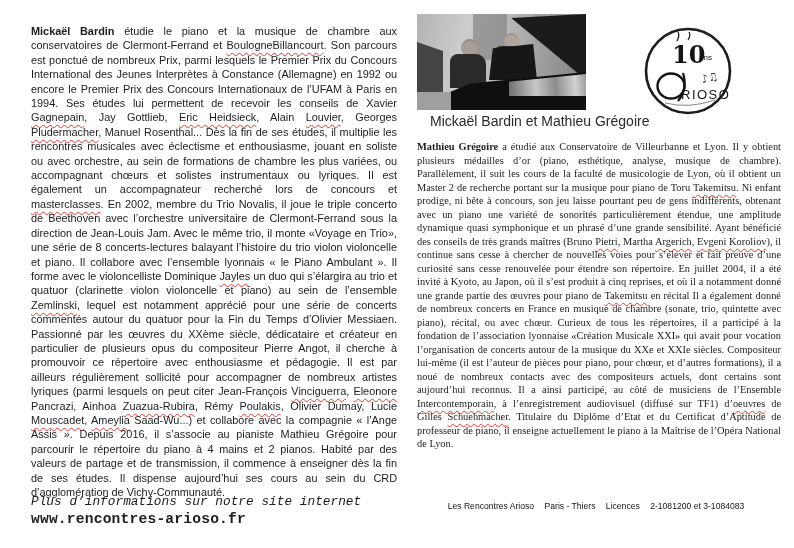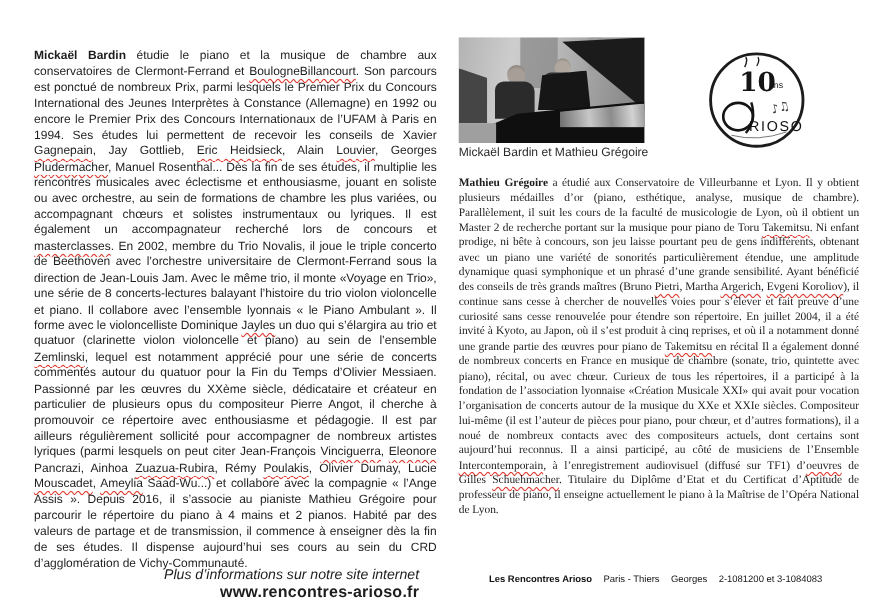--- a/index.html
+++ b/index.html
@@ -1,44 +1,44 @@
 <!DOCTYPE html>
 <html lang="fr"><head>
 <meta charset="utf-8">
 <style>
   html,body{margin:0;padding:0;}
   body{
     width:794px;height:548px;background:#ffffff;position:relative;overflow:hidden;
     font-family:"Liberation Sans",sans-serif;color:#1d1d1d;
     -webkit-font-smoothing:antialiased;
   }
-  .page{position:absolute;inset:0;margin-top:20px;}
+  .page{position:absolute;inset:0;}
 
   
   .col-left{
     position:absolute;left:31px;top:24px;width:366px;
     font-size:10.9px;line-height:14.4px;text-align:justify;margin:0;
   }
   .seg-b{font-weight:700;}
   .seg-w{
     text-decoration-line:underline;text-decoration-style:wavy;
     text-decoration-color:#e03c31;text-decoration-thickness:1px;
     text-underline-offset:2.5px;
   }
-  .col-left-footer{position:absolute;left:15px;top:494px;width:366px;text-align:right;}
+  .col-left-footer{position:absolute;left:31px;top:494px;width:366px;text-align:left;font-family:Liberation Mono, monospace;}
   .info-line{font-style:italic;font-size:12.8px;line-height:16px;}
   .site-line{font-weight:700;font-size:14.6px;line-height:18px;letter-spacing:.2px;}
 
   
   .col-right{position:absolute;left:417px;top:14px;width:364px;}
   .right-text{
     position:absolute;left:0;top:126px;width:364px;margin:0;
     font-size:10.4px;line-height:13.5px;text-align:justify;font-family:Liberation Serif, serif;
   }
-  .caption{position:absolute;left:0;top:99px;font-size:11px;color:#2a2a2a;}
+  .caption{position:absolute;left:13px;top:99px;font-size:14px;color:#2a2a2a;}
 
   
   .photo{position:absolute;left:0;top:0;width:169px;height:96px;overflow:hidden;
     background:linear-gradient(100deg,#b3b3b3 0%,#cdcdcd 28%,#b5b5b5 52%,#969696 78%,#7e7e7e 100%);}
   .photo div{position:absolute;}
   .ph-wall-dark{left:56px;top:0;width:34px;height:46px;background:#8a8a8a;opacity:.75;}
   .ph-wall-col{left:118px;top:0;width:12px;height:30px;background:#9b9b9b;opacity:.8;}
   .ph-pew{left:0;top:28px;width:26px;height:50px;background:#454545;
     clip-path:polygon(0 0,100% 18%,100% 100%,0 100%);}
   .ph-lid{left:84px;top:0;width:85px;height:66px;background:#1b1b1b;
@@ -61,21 +61,21 @@
   
   .logo{position:absolute;left:226px;top:12px;width:90px;height:90px;}
 
   
   .footer-right{
     position:absolute;left:408px;top:500px;width:376px;text-align:center;
     font-size:8.6px;line-height:12.8px;color:#141414;
   }
   .f-line1 span{margin:0 4px;}
   .f-line2 span{margin:0 3px;}
-  .f-bold{font-weight:700;}
+  .f-bold{font-weight:400;}
   .f-ico{font-size:9px;}
 </style>
 </head>
 <body>
 
 <div class="page">
 
   <p class="col-left"><span class="seg-b">Mickaël Bardin</span><span> étudie le piano et la musique de chambre aux conservatoires de Clermont-Ferrand et </span><span class="seg-w">BoulogneBillancourt</span><span>. Son parcours est ponctué de nombreux Prix, parmi lesquels le Premier Prix du Concours International des Jeunes Interprètes à Constance (Allemagne) en 1992 ou encore le Premier Prix des Concours Internationaux de l’UFAM à Paris en 1994. Ses études lui permettent de recevoir les conseils de Xavier </span><span class="seg-w">Gagnepain</span><span>, Jay Gottlieb, </span><span class="seg-w">Eric Heidsieck</span><span>, Alain </span><span class="seg-w">Louvier</span><span>, Georges </span><span class="seg-w">Pludermacher</span><span>, Manuel Rosenthal... Dès la fin de ses études, il multiplie les rencontres musicales avec éclectisme et enthousiasme, jouant en soliste ou avec orchestre, au sein de formations de chambre les plus variées, ou accompagnant chœurs et solistes instrumentaux ou lyriques. Il est également un accompagnateur recherché lors de concours et </span><span class="seg-w">masterclasses</span><span>. En 2002, membre du Trio Novalis, il joue le triple concerto de Beethoven avec l’orchestre universitaire de Clermont-Ferrand sous la direction de Jean-Louis Jam. Avec le même trio, il monte «Voyage en Trio», une série de 8 concerts-lectures balayant l’histoire du trio violon violoncelle et piano. Il collabore avec l’ensemble lyonnais « le Piano Ambulant ». Il forme avec le violoncelliste Dominique </span><span class="seg-w">Jayles</span><span> un duo qui s’élargira au trio et quatuor (clarinette violon violoncelle et piano) au sein de l’ensemble </span><span class="seg-w">Zemlinski</span><span>, lequel est notamment apprécié pour une série de concerts commentés autour du quatuor pour la Fin du Temps d’Olivier Messiaen. Passionné par les œuvres du XXème siècle, dédicataire et créateur en particulier de plusieurs opus du compositeur Pierre Angot, il cherche à promouvoir ce répertoire avec enthousiasme et pédagogie. Il est par ailleurs régulièrement sollicité pour accompagner de nombreux artistes lyriques (parmi lesquels on peut citer Jean-François </span><span class="seg-w">Vinciguerra</span><span>, </span><span class="seg-w">Eleonore</span><span> Pancrazi, Ainhoa </span><span class="seg-w">Zuazua-Rubira</span><span>, Rémy </span><span class="seg-w">Poulakis</span><span>, Olivier Dumay, Lucie </span><span class="seg-w">Mouscadet</span><span>, </span><span class="seg-w">Ameylia</span><span> Saad-Wu...) et collabore avec la compagnie « l’Ange Assis ». Depuis 2016, il s’associe au pianiste Mathieu Grégoire pour parcourir le répertoire du piano à 4 mains et 2 pianos. Habité par des valeurs de partage et de transmission, il commence à enseigner dès la fin de ses études. Il dispense aujourd’hui ses cours au sein du CRD d’agglomération de Vichy-Communauté.</span></p>
 
   <div class="col-left-footer">
@@ -117,18 +117,18 @@
       <path d="M22,77 q24,6 50,-3" fill="none" stroke="#777777" stroke-width="0.9"></path>
     </svg>
 
     <p class="right-text"><span class="seg-b">Mathieu Grégoire</span><span> a étudié aux Conservatoire de Villeurbanne et Lyon. Il y obtient plusieurs médailles d’or (piano, esthétique, analyse, musique de chambre). Parallèlement, il suit les cours de la faculté de musicologie de Lyon, où il obtient un Master 2 de recherche portant sur la musique pour piano de Toru </span><span class="seg-w">Takemitsu</span><span>. Ni enfant prodige, ni bête à concours, son jeu laisse pourtant peu de gens indifférents, obtenant avec un piano une variété de sonorités particulièrement étendue, une amplitude dynamique quasi symphonique et un phrasé d’une grande sensibilité. Ayant bénéficié des conseils de très grands maîtres (Bruno </span><span class="seg-w">Pietri</span><span>, Martha </span><span class="seg-w">Argerich</span><span>, </span><span class="seg-w">Evgeni Koroliov</span><span>), il continue sans cesse à chercher de nouvelles voies pour s’élever et fait preuve d’une curiosité sans cesse renouvelée pour étendre son répertoire. En juillet 2004, il a été invité à Kyoto, au Japon, où il s’est produit à cinq reprises, et où il a notamment donné une grande partie des œuvres pour piano de </span><span class="seg-w">Takemitsu</span><span> en récital Il a également donné de nombreux concerts en France en musique de chambre (sonate, trio, quintette avec piano), récital, ou avec chœur. Curieux de tous les répertoires, il a participé à la fondation de l’association lyonnaise «Création Musicale XXI» qui avait pour vocation l’organisation de concerts autour de la musique du XXe et XXIe siècles. Compositeur lui-même (il est l’auteur de pièces pour piano, pour chœur, et d’autres formations), il a noué de nombreux contacts avec des compositeurs actuels, dont certains sont aujourd’hui reconnus. Il a ainsi participé, au côté de musiciens de l’Ensemble </span><span class="seg-w">Intercontemporain</span><span>, à l’enregistrement audiovisuel (diffusé sur TF1) d’</span><span class="seg-w">oeuvres</span><span> de Gilles </span><span class="seg-w">Schuehmacher</span><span>. Titulaire du Diplôme d’Etat et du Certificat d’Aptitude de professeur de piano, il enseigne actuellement le piano à la Maîtrise de l’Opéra National de Lyon.</span></p>
   </div>
 
   <div class="footer-right">
     <div class="f-line1">
       <span class="f-bold">Les Rencontres Arioso</span>
       <span>Paris - Thiers</span>
-      <span>Georges</span>
+      <span>Licences</span>
       <span>2-1081200 et 3-1084083</span>
     </div>
   </div>
 
 </div>
 
 </body></html>

